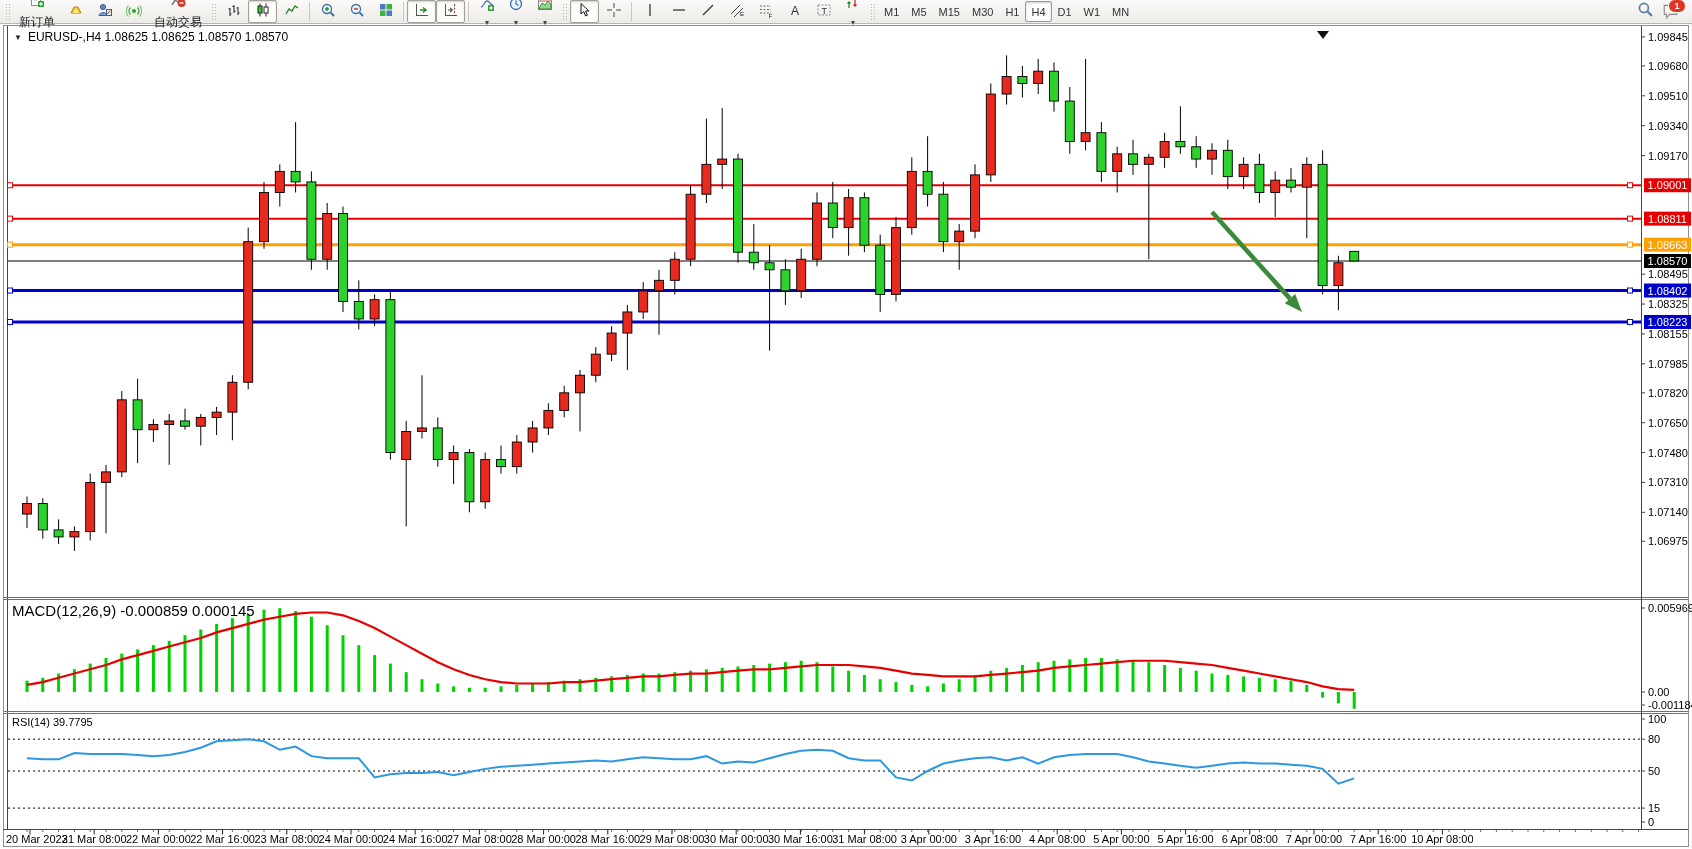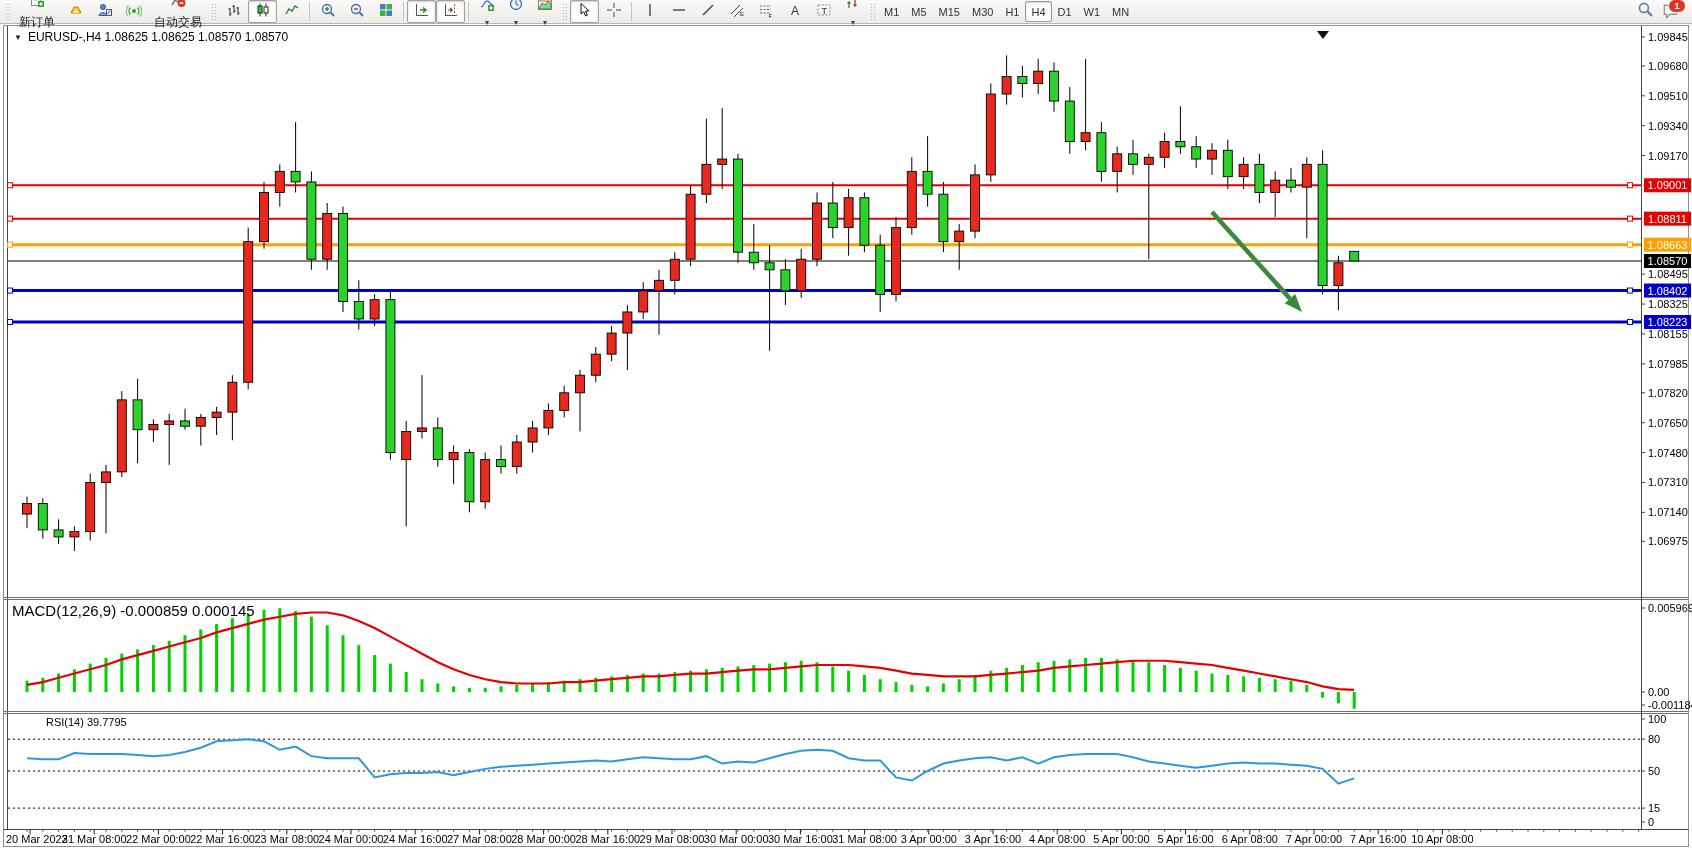--- a/index.html
+++ b/index.html
@@ -28,21 +28,21 @@
   .chat-wrap{position:relative;width:20px;height:20px;}
   .badge{position:absolute;right:-4px;top:-3px;min-width:12px;height:12px;border-radius:7px;
     background:#e03423;color:#fff;font-size:9px;font-weight:bold;display:flex;
     align-items:center;justify-content:center;padding:0 2px;border:1px solid #fff;}
   
   #chart-svg{position:absolute;left:0;top:0;z-index:1;}
   .overlay-label{position:absolute;z-index:2;color:#000;}
   #chart-title{left:14px;top:30px;font-size:12px;display:flex;align-items:center;gap:6px;}
   #chart-title .tri{font-size:8px;color:#222;}
   #macd-label{left:12px;top:602px;font-size:15px;}
-  #rsi-label{left:12px;top:716px;font-size:11px;margin-left:34px;}
+  #rsi-label{left:12px;top:716px;font-size:11px;}
 </style>
 </head>
 <body>
 
 <div class="toolbar">
   <div class="grip"></div>
 
   <div class="tb-btn labeled">
     <span>
       <svg width="16" height="16" viewBox="0 0 16 16">

